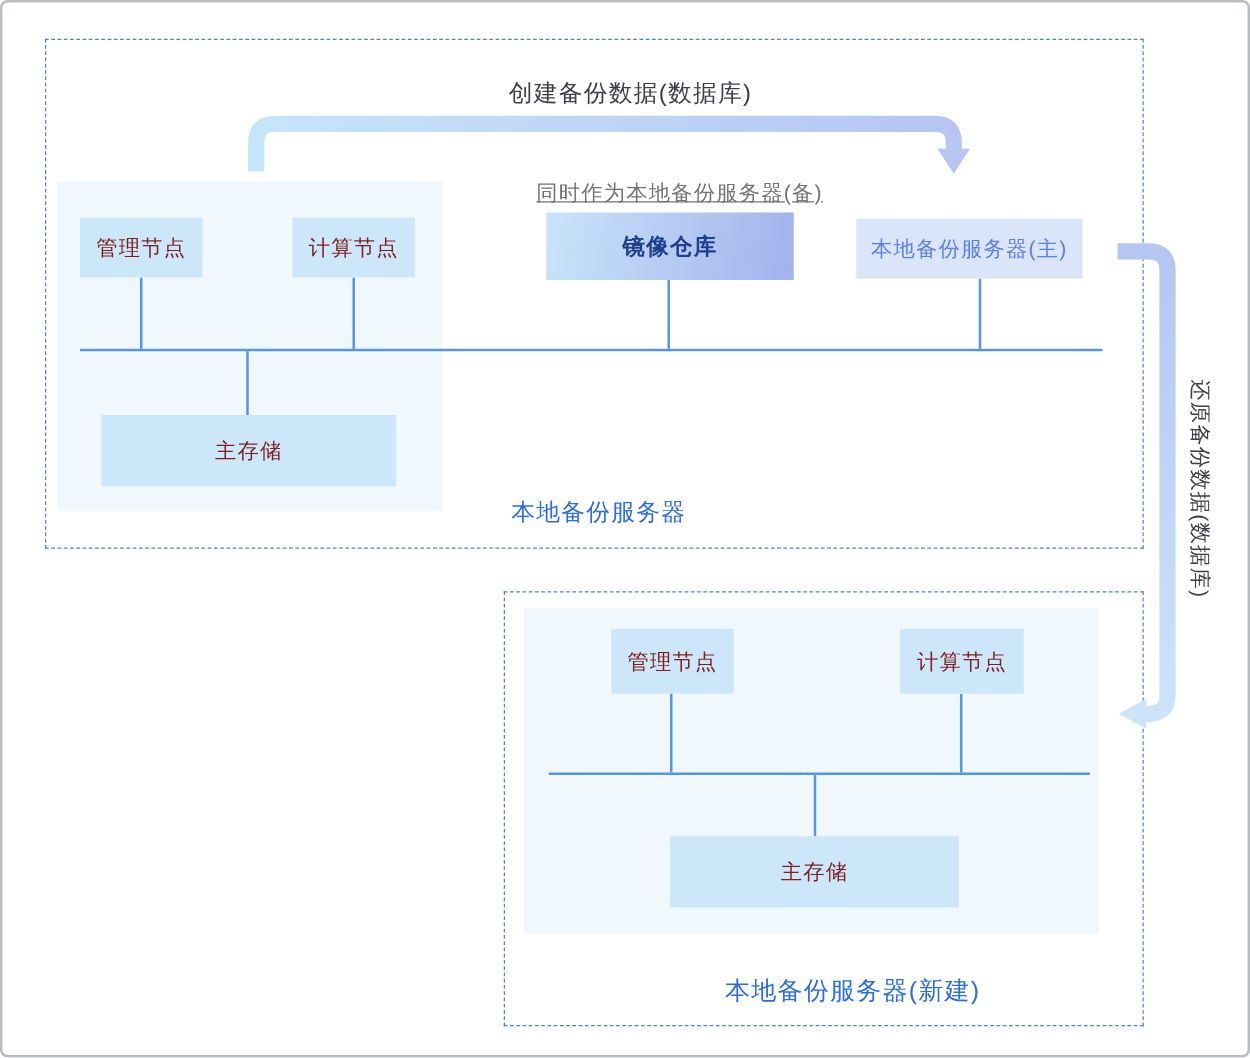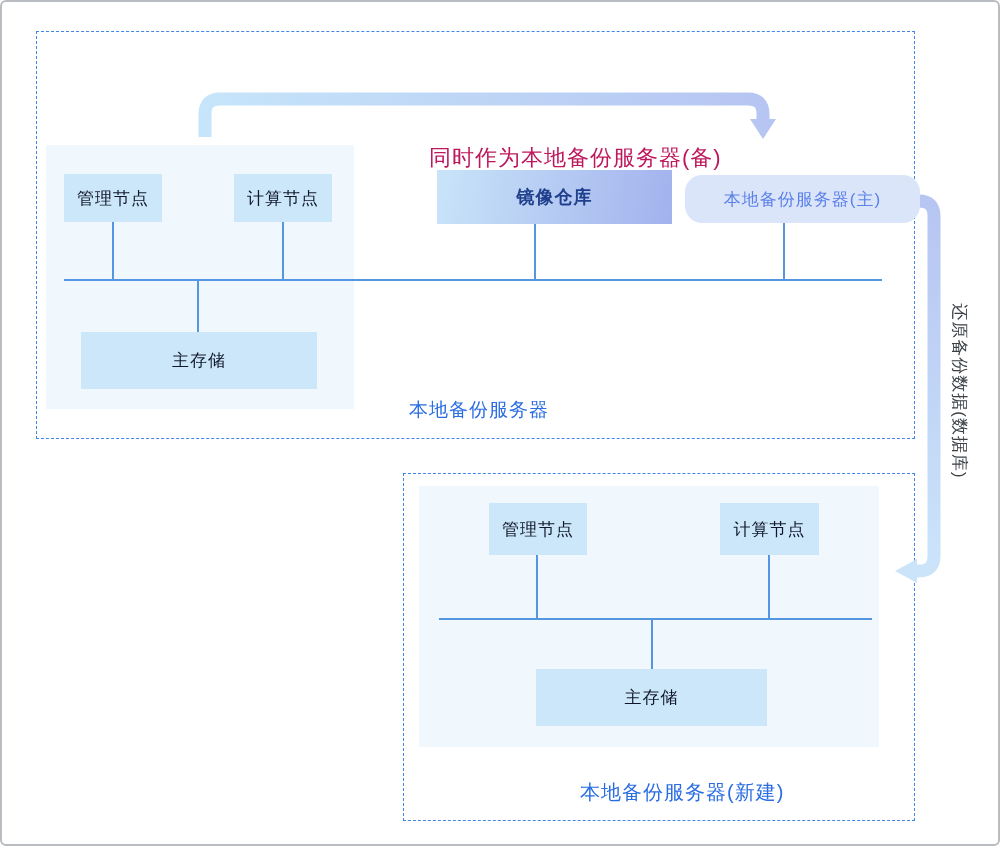--- a/index.html
+++ b/index.html
@@ -24,21 +24,21 @@
     position: absolute;
     background: #f1f8fd;
     z-index: 1;
   }
   .node {
     position: absolute;
     display: flex;
     align-items: center;
     justify-content: center;
     background: #cde7fa;
-    color: #0f172a;
+    color: #7f1d1d;
     font-size: 17px;
     letter-spacing: 1px;
     z-index: 3;
     white-space: nowrap;
   }
   .node-mirror {
     background: linear-gradient(100deg, #c9e4f9 0%, #a2b2ed 100%);
     color: #1f3f8c;
     font-weight: 600;
     font-size: 18px;
@@ -55,25 +55,26 @@
   .flow-label {
     position: absolute;
     color: #3b4046;
     font-size: 19px;
     letter-spacing: 1px;
     z-index: 4;
     white-space: nowrap;
   }
   .flow-note {
     position: absolute;
-    color: #be185d;
-    font-size: 22px;
+    color: #737373;
+    font-size: 17px;
     letter-spacing: 1px;
     z-index: 4;
     white-space: nowrap;
+    text-decoration: underline;
   }
   .dc-label {
     position: absolute;
     color: #2b6de2;
     font-size: 19px;
     letter-spacing: 1px;
     z-index: 4;
     white-space: nowrap;
   }
   .restore-label {
@@ -118,36 +119,37 @@
     <g>
       <path d="M 203 135 L 203 112 Q 203 97 218 97 L 746 97 Q 761 97 761 112 L 761 119" fill="none" stroke="url(#gradCreate)" stroke-width="13"></path>
       <polygon points="748,117 774,117 761,137" fill="#b6c5f2"></polygon>
     </g>
     <g>
       <path d="M 892 199 L 917 199 Q 932 199 932 214 L 932 554 Q 932 569 917 569 L 914 569" fill="none" stroke="url(#gradRestore)" stroke-width="13"></path>
       <polygon points="915,557 915,581 893,569" fill="#cbe4fa"></polygon>
     </g>
   </svg>
 
+  <div class="flow-label" style="left:405px; top:60px;">创建备份数据(数据库)</div>
 
   <div class="flow-note" style="left:427px; top:141px;">同时作为本地备份服务器(备)</div>
 
   <div class="restore-label">还原备份数据(数据库)</div>
 
   <div class="dc-container" style="left:34px; top:29px; width:879px; height:408px;"></div>
 
   <div class="panel" style="left:44px; top:143px; width:308px; height:264px;"></div>
 
   <div class="node" style="left:62px; top:172px; width:98px; height:48px;">管理节点</div>
 
   <div class="node" style="left:232px; top:172px; width:98px; height:48px;">计算节点</div>
 
-  <div class="node node-mirror" style="left:435px; top:168px; width:235px; height:54px;">镜像仓库</div>
+  <div class="node node-mirror" style="left:435px; top:168px; width:198px; height:54px;">镜像仓库</div>
 
-  <div class="node node-backup" style="left:683px; top:173px; width:235px; height:48px;border-radius:17px;">本地备份服务器(主)</div>
+  <div class="node node-backup" style="left:683px; top:173px; width:181px; height:48px;">本地备份服务器(主)</div>
 
   <div class="line" style="left:62px; top:277px; width:818px; height:2px;"></div>
   <div class="line" style="left:110px; top:220px; width:2px; height:57px;"></div>
   <div class="line" style="left:280px; top:220px; width:2px; height:57px;"></div>
   <div class="line" style="left:532px; top:222px; width:2px; height:55px;"></div>
   <div class="line" style="left:781px; top:221px; width:2px; height:56px;"></div>
   <div class="line" style="left:195px; top:279px; width:2px; height:52px;"></div>
 
   <div class="node" style="left:79px; top:330px; width:236px; height:57px;">主存储</div>
 

